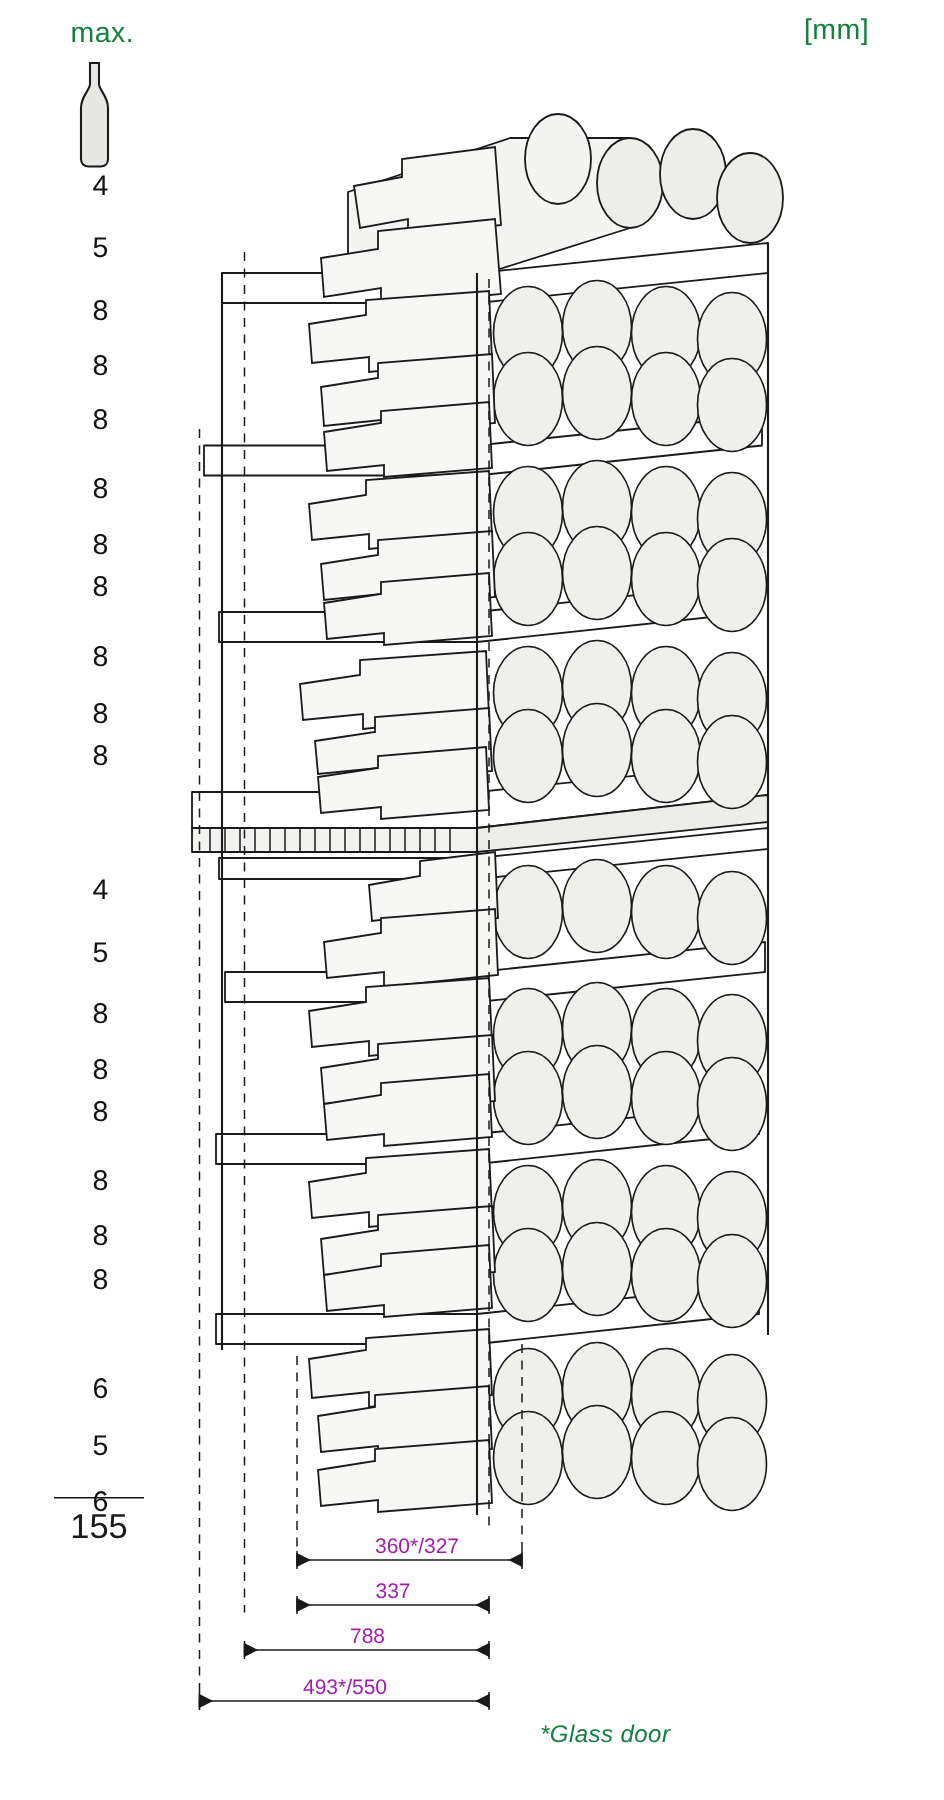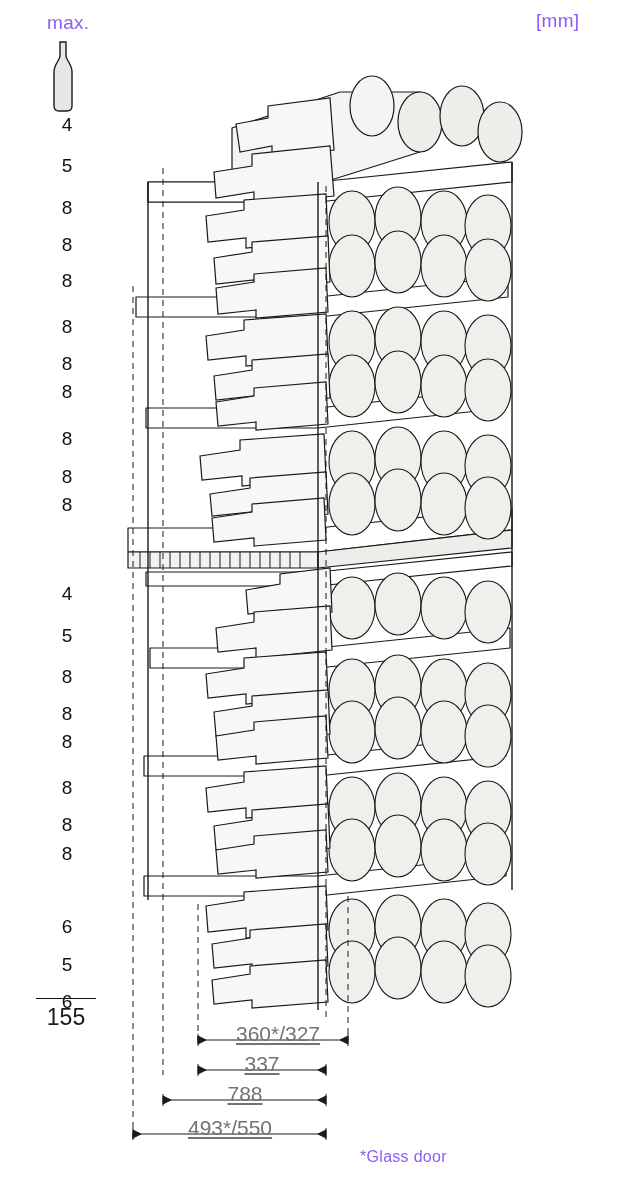--- a/index.html
+++ b/index.html
@@ -6,30 +6,30 @@
   body{
     width:629px;height:1200px;
     background:#ffffff;
     font-family:"Liberation Sans", sans-serif;
     color:#1a1a1a;
     position:relative;
     overflow:hidden;
   }
   .root{position:absolute;left:0;top:0;width:629px;height:1200px;}
 
-  .lbl{position:absolute;font-size:19px;letter-spacing:.3px;color:#8b5cf6;}
+  .lbl{position:absolute;font-size:19px;letter-spacing:.3px;color:#15803d;}
   .max-label{left:47px;top:12px;font-size:19px;}
   .mm-label{left:536px;top:10px;font-size:19px;}
-  .glass-note{left:360px;top:1148px;font-size:16px;}
+  .glass-note{left:360px;top:1148px;font-size:16px;font-style:italic;}
 
   .count{position:absolute;width:34px;text-align:center;font-size:19px;color:#111;}
   .total{position:absolute;left:38px;top:1004px;width:56px;text-align:center;font-size:23px;}
   .total-rule{position:absolute;left:36px;top:998px;width:60px;height:1px;background:#111;}
 
-  .dim-text{position:absolute;font-size:21px;text-align:center;color:#737373;text-decoration:underline;}
+  .dim-text{position:absolute;font-size:14px;text-align:center;color:#a21caf;}
 
   svg{position:absolute;left:0;top:0;}
 </style>
 </head>
 <body>
 
 <div class="root">
 
   <div class="lbl max-label">max.</div>
   <div class="lbl mm-label">[mm]</div>

